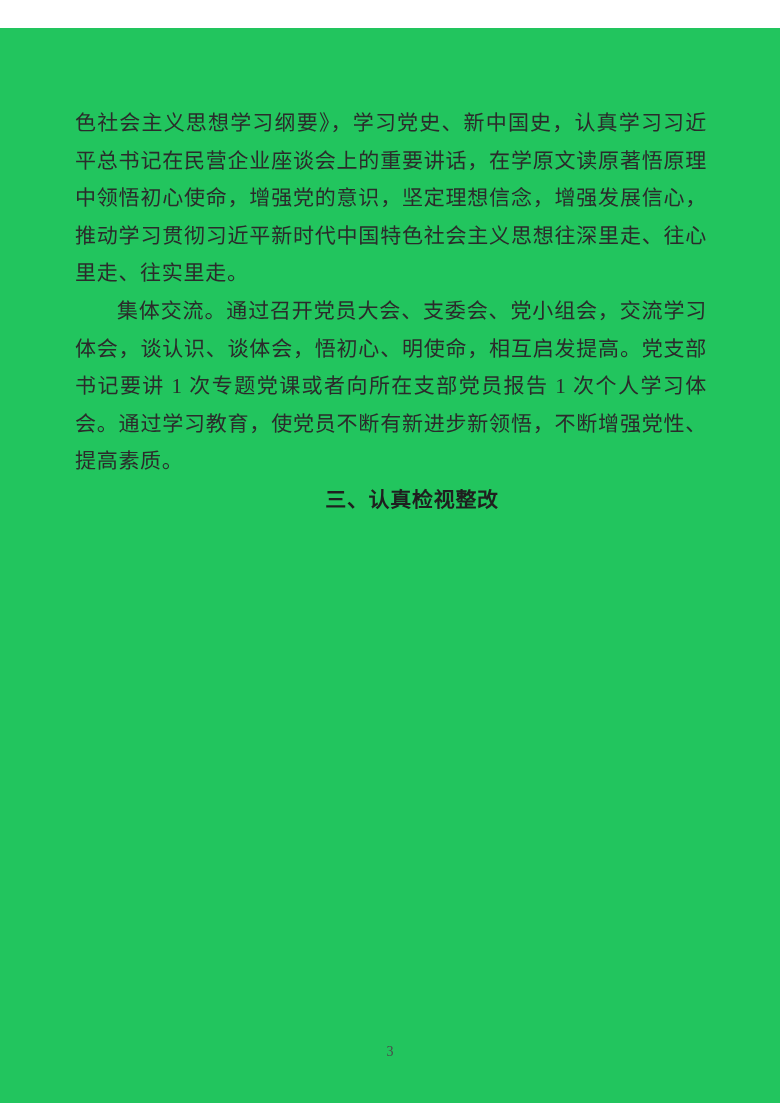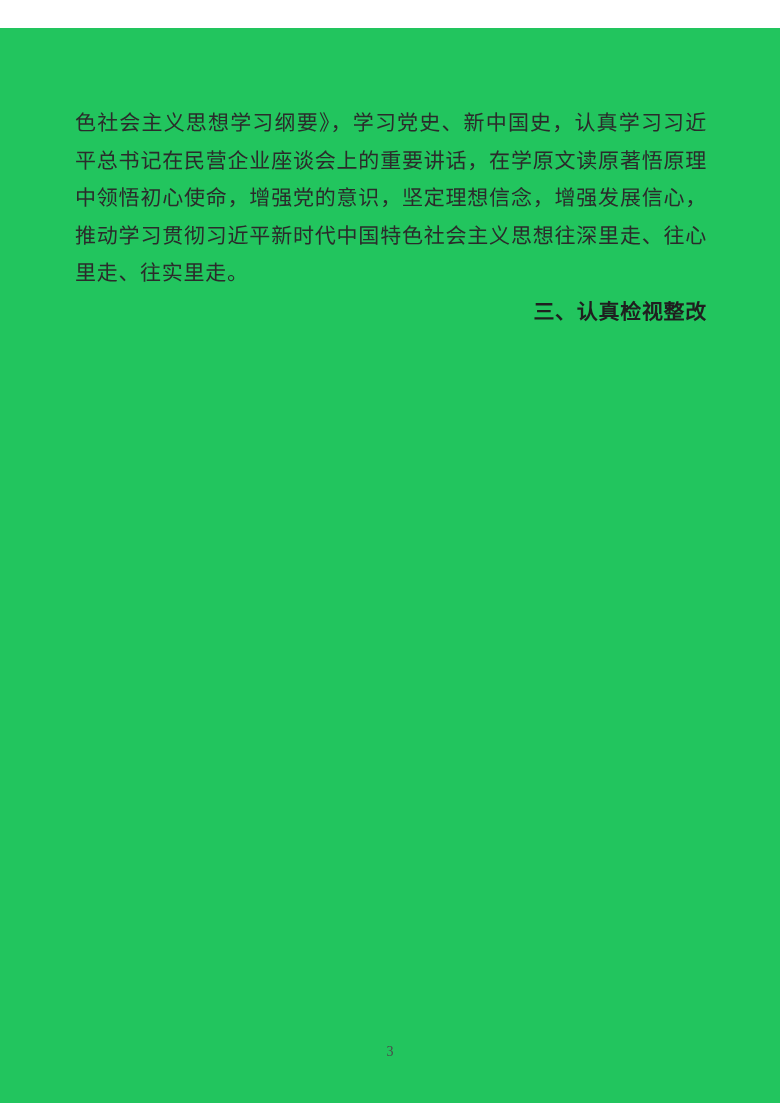--- a/index.html
+++ b/index.html
@@ -32,36 +32,37 @@
     text-justify: inter-ideograph;
   }
   .content p.indent {
     text-indent: 2em;
   }
   .content p.section-heading {
     font-family: "Liberation Sans", sans-serif;
     font-weight: bold;
     color: #1f1f1f;
     text-indent: 2em;
-    text-align: right;
+    text-align: center;
   }
   .page-footer {
     position: absolute;
     bottom: 70px;
     left: 0;
     width: 100%;
     text-align: center;
     font-size: 14px;
     line-height: 18px;
     color: #4a4a4a;
     font-family: "Liberation Serif", serif;
   }
 </style>
 </head>
 <body>
 
 <div class="doc-page">
   <div class="content">
     <p>色社会主义思想学习纲要》，学习党史、新中国史，认真学习习近平总书记在民营企业座谈会上的重要讲话，在学原文读原著悟原理中领悟初心使命，增强党的意识，坚定理想信念，增强发展信心，推动学习贯彻习近平新时代中国特色社会主义思想往深里走、往心里走、往实里走。</p>
+    <p class="indent">集体交流。通过召开党员大会、支委会、党小组会，交流学习体会，谈认识、谈体会，悟初心、明使命，相互启发提高。党支部书记要讲 1 次专题党课或者向所在支部党员报告 1 次个人学习体会。通过学习教育，使党员不断有新进步新领悟，不断增强党性、提高素质。</p>
     <p class="section-heading">三、认真检视整改</p>
   </div>
   <div class="page-footer">3</div>
 </div>
 
 </body></html>

